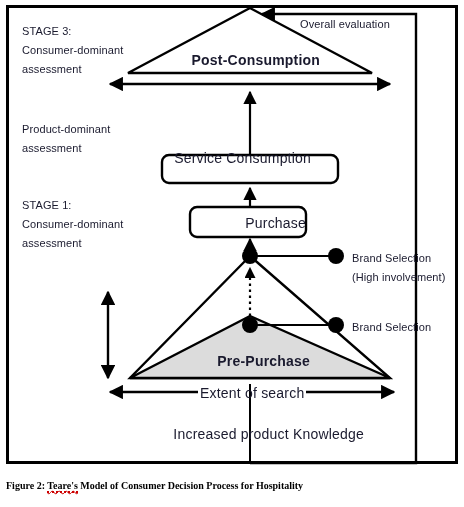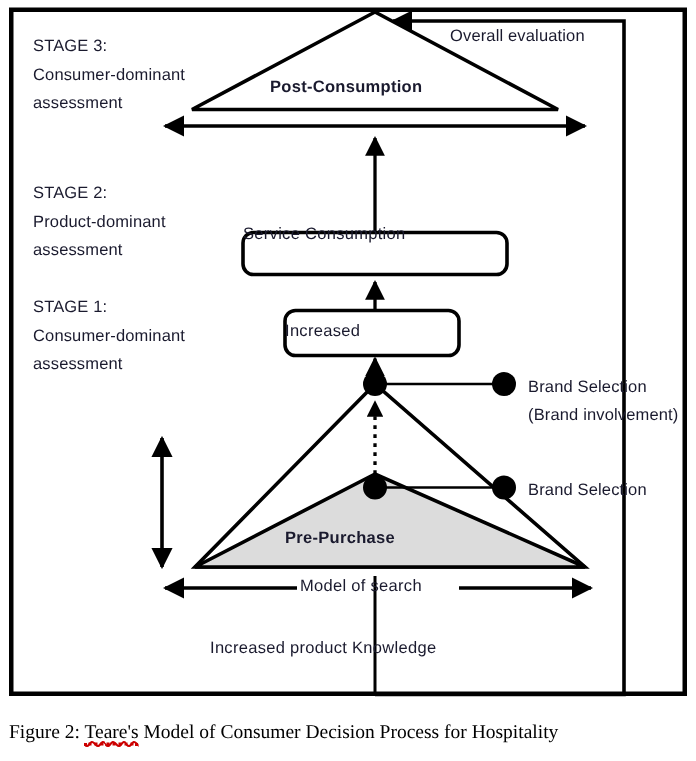--- a/index.html
+++ b/index.html
@@ -19,28 +19,29 @@
   
   #canvas{position:absolute;left:0;top:0;width:464px;height:507px;}
 
   
   .txt{position:absolute;font-size:11px;line-height:19px;white-space:nowrap;
        letter-spacing:0.1px;}
 
   .stage-block{left:22px;}
 
   .node-label{
-    position:absolute;font-size:11px;text-align:left;white-space:nowrap;
+    position:absolute;font-size:14px;text-align:right;white-space:nowrap;
     letter-spacing:0.2px;
   }
 
   .caption{
     position:absolute;left:6px;top:480px;width:452px;
-    font-family:"Liberation Serif", serif;font-size:13px;color:#000;
+    font-family:"Liberation Serif", serif;font-size:10px;color:#000;
     white-space:nowrap;
+    font-weight:bold;
   }
   .spell{
     border-bottom:2px dotted #cc0000;
     text-decoration:underline wavy #cc0000;
     text-decoration-skip-ink:none;
   }
 </style>
 </head>
 <body>
 
@@ -99,50 +100,49 @@
     <line x1="108" y1="378" x2="108" y2="292" stroke="#000" stroke-width="2.4" marker-start="url(#arrowStart)" marker-end="url(#arrow)"></line>
   </svg>
 
   <div class="txt stage-block" style="top:22px;">
     <div>STAGE 3:</div>
     <div>Consumer-dominant</div>
     <div>assessment</div>
   </div>
 
   <div class="txt stage-block" style="top:120px;">
-    <div>STAGE 2:</div>
     <div>Product-dominant</div>
     <div>assessment</div>
   </div>
 
   <div class="txt stage-block" style="top:196px;">
     <div>STAGE 1:</div>
     <div>Consumer-dominant</div>
     <div>assessment</div>
   </div>
 
 
   <div class="node-label" style="left:180px;top:52px;width:140px;font-weight:bold;">Post-Consumption</div>
 
   <div class="node-label" style="left:162px;top:150px;width:149px;">Service Consumption</div>
 
-  <div class="node-label" style="left:190px;top:215px;width:116px;">Increased</div>
+  <div class="node-label" style="left:190px;top:215px;width:116px;">Purchase</div>
 
   <div class="node-label" style="left:190px;top:353px;width:120px;font-weight:bold;">Pre-Purchase</div>
 
   <div class="txt" style="left:300px;top:15px;">Overall evaluation</div>
 
-  <div class="node-label" style="left:200px;top:385px;width:104px;">Model of search</div>
+  <div class="node-label" style="left:200px;top:385px;width:104px;">Extent of search</div>
 
 
   <div class="node-label" style="left:140px;top:426px;width:224px;">Increased product Knowledge</div>
 
   <div class="txt" style="left:352px;top:249px;">
     <div>Brand Selection</div>
-    <div>(Brand involvement)</div>
+    <div>(High involvement)</div>
   </div>
 
   <div class="txt" style="left:352px;top:318px;">
     <div>Brand Selection</div>
   </div>
 
   <div class="caption">
     <span>Figure 2: </span><span class="spell">Teare's</span><span> Model of Consumer Decision Process for Hospitality</span>
   </div>
 

